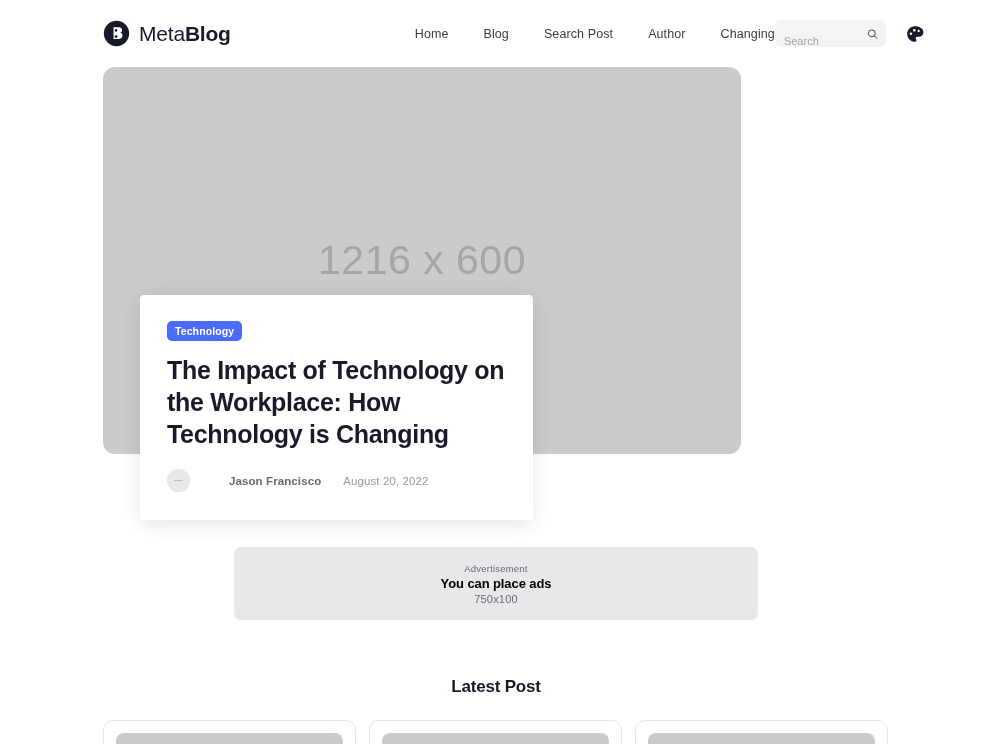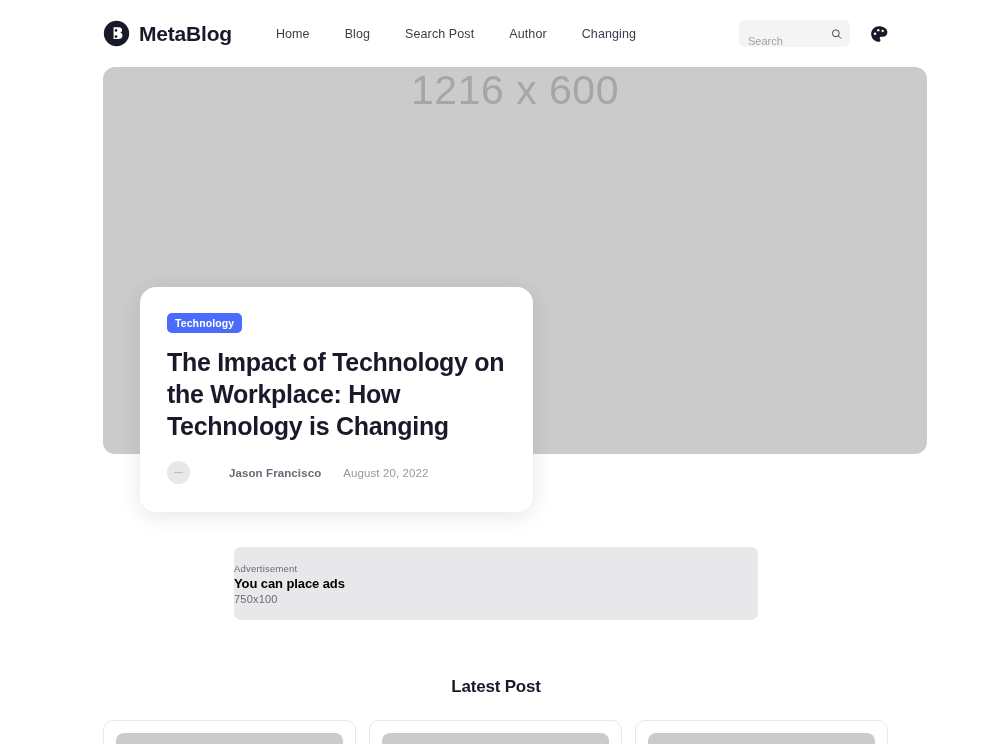--- a/index.html
+++ b/index.html
@@ -43,27 +43,28 @@
     display: block;
   }
 
   .brand-text {
     font-size: 21px;
     letter-spacing: -0.2px;
     color: #181A2A;
     white-space: nowrap;
     line-height: 1;
   }
-  .brand-text .light { font-weight: 700; }
+  .brand-text .light { font-weight: 400; }
   .brand-text .bold  { font-weight: 700; }
 
   .nav {
     display: flex;
     align-items: center;
     gap: 35px;
+    margin-left: 140px;
     padding-left: 44px;
   }
 
   .nav-link {
     font-size: 12.5px;
     color: #3B3C4A;
     text-decoration: none;
     white-space: nowrap;
     cursor: pointer;
     letter-spacing: 0.1px;
@@ -117,42 +118,43 @@
   }
 
   
   .hero {
     position: relative;
     margin: 0 103px;
     margin-top: 0px;
   }
 
   .hero-image {
-    width: 824px;
+    width: 638px;
     height: 387px;
     background: #CBCBCB;
     border-radius: 12px;
     display: flex;
+    align-items: center;
     justify-content: center;
   }
 
   .hero-image-label {
     font-size: 41px;
     color: #A6A6A6;
     font-weight: 400;
     letter-spacing: 0.5px;
   }
 
   .hero-card {
     position: absolute;
     left: 37px;
-    top: 220px;
+    top: 228px;
     width: 393px;
     background: #ffffff;
-    border-radius: 16px;
+    border-radius: 4px;
     padding: 26px 27px 28px 27px;
     box-shadow: 0 4px 22px rgba(0,0,0,0.10);
   }
 
   .badge {
     display: inline-block;
     background: #4B6BFB;
     color: #ffffff;
     font-size: 10.5px;
     font-weight: 600;
@@ -216,20 +218,21 @@
     margin-top: 93px;
   }
 
   .ad {
     width: 524px;
     height: 73px;
     background: #E8E8EA;
     border-radius: 7px;
     display: flex;
     flex-direction: column;
+    align-items: center;
     justify-content: center;
     gap: 2px;
   }
 
   .ad-kicker {
     font-size: 9.5px;
     color: #696A75;
     letter-spacing: 0.2px;
   }
   .ad-headline {

